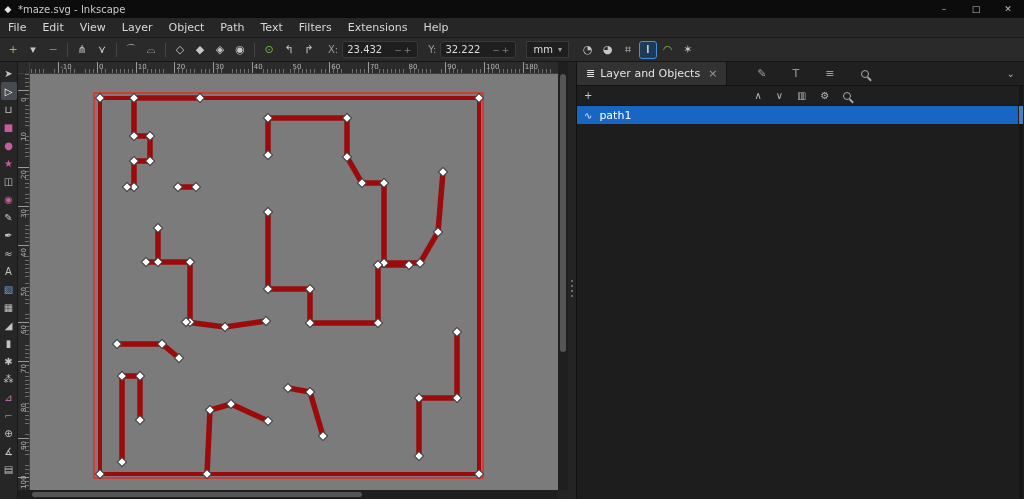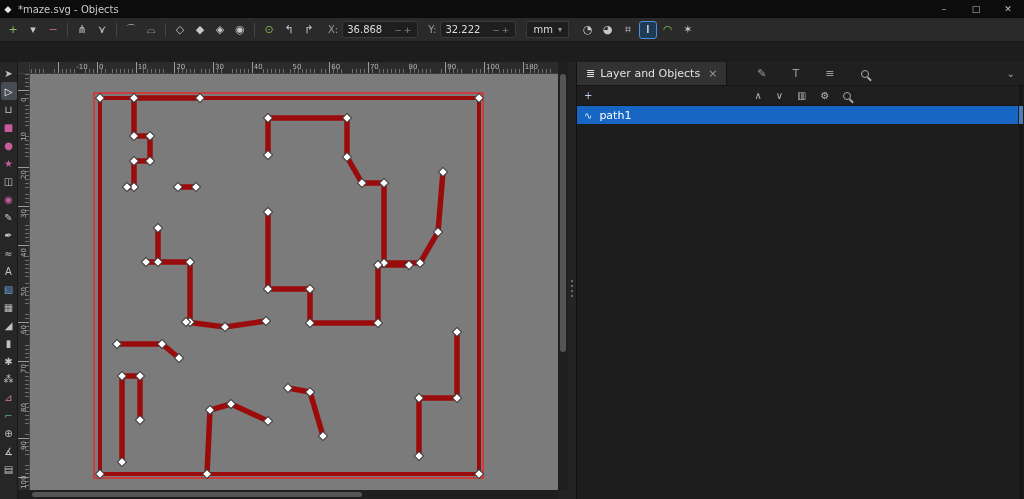--- a/index.html
+++ b/index.html
@@ -84,28 +84,40 @@
   .mag { width:8px; height:8px; border:1.5px solid #a8a8a8; border-radius:50%; position:relative; display:inline-block; }
   .mag::after { content:""; position:absolute; width:5px; height:1.5px; background:#a8a8a8; bottom:-3px; right:-4px; transform:rotate(45deg); }
 </style>
 </head>
 <body>
 
 <div id="app">
 
   <div class="titlebar">
     <span class="app-icon">◆</span>
-    <span class="win-title">*maze.svg - Objects</span>
+    <span class="win-title">*maze.svg - Inkscape</span>
     <div class="win-buttons">
       <span class="win-btn">–</span>
       <span class="win-btn">□</span>
       <span class="win-btn">✕</span>
     </div>
   </div>
 
+  <div class="menubar" id="menubar">
+      <div class="menu-item">File</div>
+      <div class="menu-item">Edit</div>
+      <div class="menu-item">View</div>
+      <div class="menu-item">Layer</div>
+      <div class="menu-item">Object</div>
+      <div class="menu-item">Path</div>
+      <div class="menu-item">Text</div>
+      <div class="menu-item">Filters</div>
+      <div class="menu-item">Extensions</div>
+      <div class="menu-item">Help</div>
+    </div>
 
   <div class="controlsbar">
     <span id="tb-left" style="display:flex;align-items:center;gap:2px;">
         <span class="tb-btn" style="color: rgb(143, 191, 90);">+</span>
         <span class="tb-btn">▾</span>
         <span class="tb-btn" style="color: rgb(201, 106, 106);">−</span>
         <span class="tb-sep"></span>
         <span class="tb-btn">⋔</span>
         <span class="tb-btn">⋎</span>
         <span class="tb-sep"></span>
@@ -116,21 +128,21 @@
         <span class="tb-btn">◆</span>
         <span class="tb-btn">◈</span>
         <span class="tb-btn">◉</span>
         <span class="tb-sep"></span>
         <span class="tb-btn" style="color: rgb(122, 182, 72);">⊙</span>
         <span class="tb-btn">↰</span>
         <span class="tb-btn">↱</span>
       </span>
     <span class="tb-label">X:</span>
     <div class="tb-field">
-      <span>36.868</span>
+      <span>23.432</span>
       <span class="spin"><span>−</span><span>+</span></span>
     </div>
     <span class="tb-label">Y:</span>
     <div class="tb-field">
       <span>32.222</span>
       <span class="spin"><span>−</span><span>+</span></span>
     </div>
     <div class="unit-dd">
       <span>mm</span>
       <span class="caret">▾</span>
@@ -168,21 +180,21 @@
         <span class="tool-btn">⁂</span>
         <span class="tool-btn" style="color: rgb(201, 127, 178);">⊿</span>
         <span class="tool-btn" style="color: rgb(90, 163, 160);">⌐</span>
         <span class="tool-btn">⊕</span>
         <span class="tool-btn">∡</span>
         <span class="tool-btn">▤</span>
       </div>
 
     <div class="ruler-corner"></div>
     <div class="ruler-top" id="ruler-top">
-        <span class="ruler-label" style="left: 30.3px; top: 1px; padding-left: 16px;">-10</span>
+        <span class="ruler-label" style="left: 30.3px; top: 1px;">-10</span>
         <span class="ruler-label" style="left: 69px; top: 1px;">0</span>
         <span class="ruler-label" style="left: 107.7px; top: 1px;">10</span>
         <span class="ruler-label" style="left: 146.4px; top: 1px;">20</span>
         <span class="ruler-label" style="left: 185.1px; top: 1px;">30</span>
         <span class="ruler-label" style="left: 223.8px; top: 1px;">40</span>
         <span class="ruler-label" style="left: 262.5px; top: 1px;">50</span>
         <span class="ruler-label" style="left: 301.2px; top: 1px;">60</span>
         <span class="ruler-label" style="left: 339.9px; top: 1px;">70</span>
         <span class="ruler-label" style="left: 378.6px; top: 1px;">80</span>
         <span class="ruler-label" style="left: 417.3px; top: 1px;">90</span>

